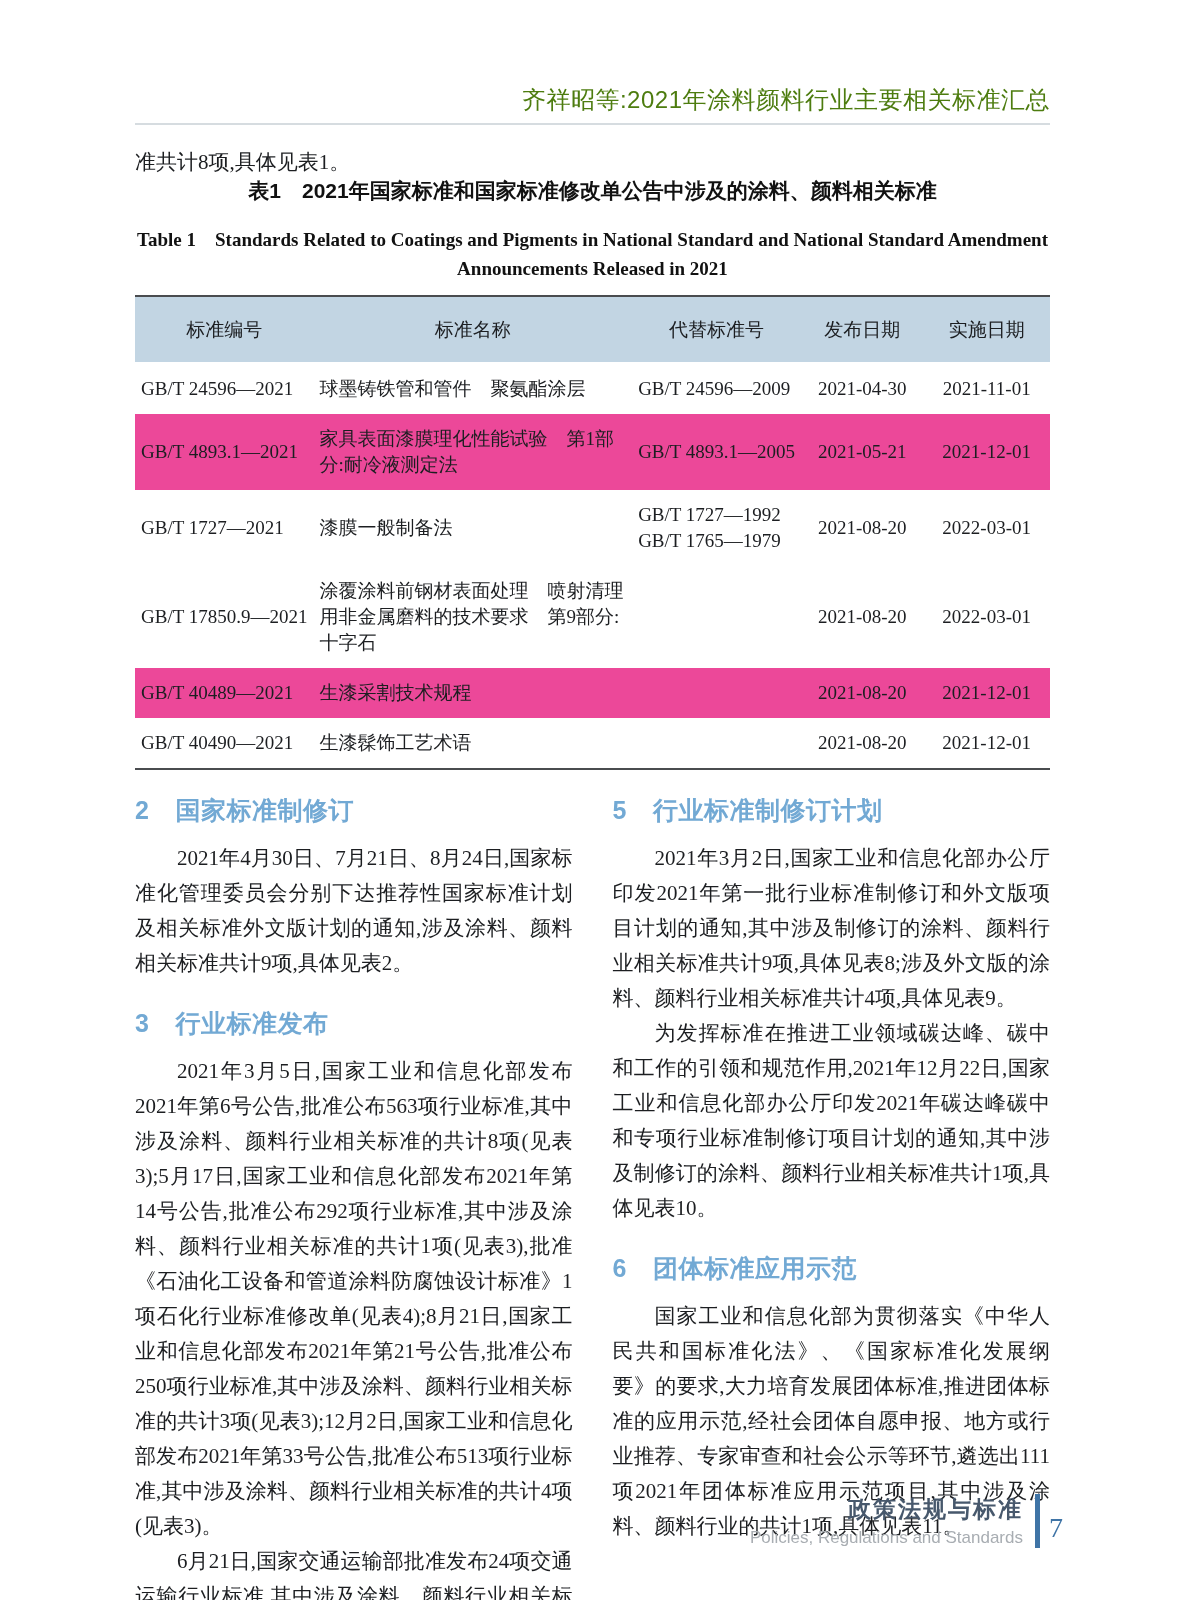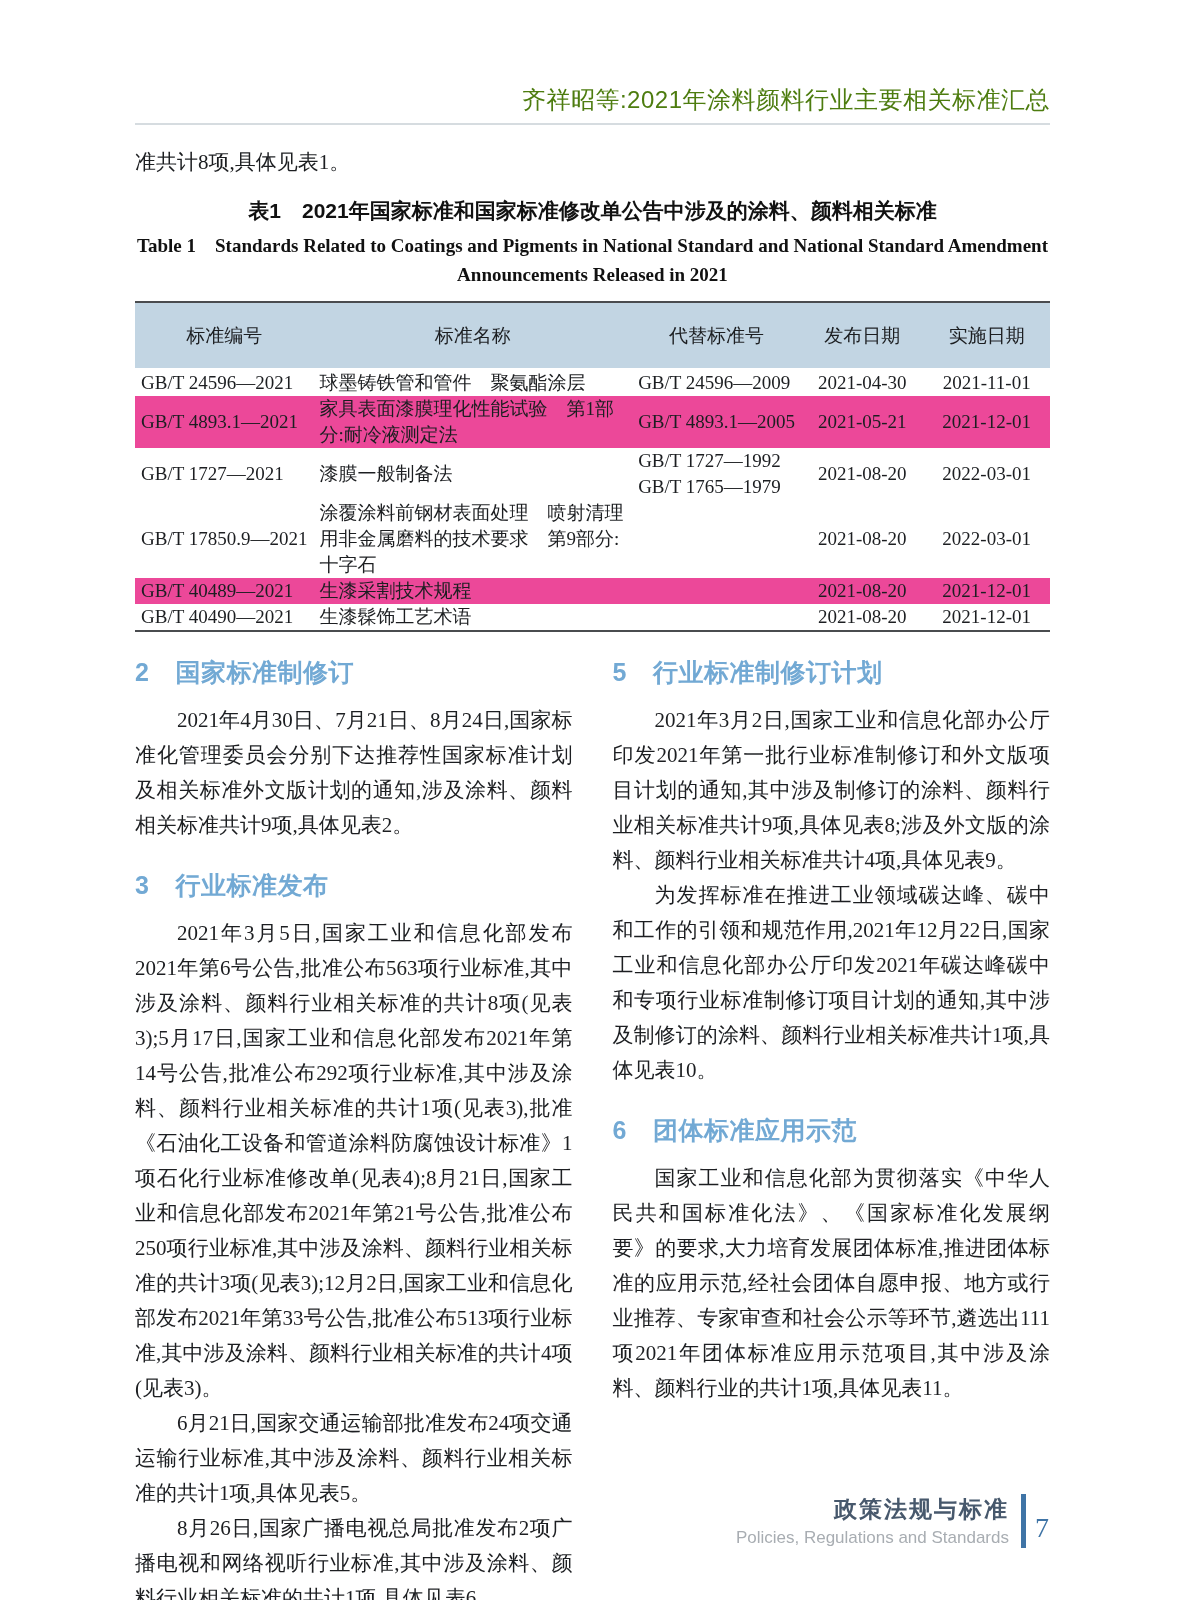--- a/index.html
+++ b/index.html
@@ -21,40 +21,39 @@
   }
   .header-rule{border-bottom:2px solid #d6dce0;margin-top:7px;}
 
   
   .intro{font-size:21px;line-height:30px;margin:22px 0 0 0;}
 
   
   .caption-zh{
     text-align:center;font-weight:bold;font-size:21px;color:#111;
     font-family:"Liberation Sans","DejaVu Sans",sans-serif;
-    margin-top:20px;
   }
   .caption-en{
     text-align:center;font-weight:bold;font-size:19px;line-height:29px;
     font-family:"Liberation Serif","DejaVu Serif",serif;color:#111;
   }
-  .caption-en.first{margin-top:6px;text-align:center;}
+  .caption-en.first{margin-top:20px;text-align:center;}
 
   
   table.std{
     width:100%;border-collapse:collapse;margin-top:12px;
     border-top:2px solid #4a4c4f;border-bottom:2px solid #4a4c4f;
     font-size:19px;
   }
   table.std thead tr{background:#c2d5e3;}
   table.std th{
     font-weight:normal;padding:20px 4px;line-height:25px;text-align:center;
     border-bottom:2px solid #ffffff;
   }
-  table.std td{padding:0 6px;line-height:26px;vertical-align:middle;}
+  table.std td{padding:12px 6px;line-height:26px;vertical-align:middle;}
   table.std tr.stripe{background:#ec4899;}
   td.c0{text-align:left;padding-left:10px;white-space:nowrap;}
   td.c1{text-align:left;}
   td.c2{text-align:left;padding-left:8px;white-space:nowrap;font-family:Liberation Serif, serif;}
   td.c3,td.c4{text-align:center;white-space:nowrap;}
 
   
   .columns{display:flex;gap:40px;margin-top:18px;}
   .col{width:438px;}
   .para{
@@ -66,21 +65,21 @@
   .sec{
     font-family:"Liberation Sans","DejaVu Sans",sans-serif;
     font-size:25px;font-weight:bold;color:#72a9d4;
     margin:26px 0 14px 0;letter-spacing:.5px;
   }
   .sec-num{margin-right:26px;}
   .col .sec:first-child{margin-top:6px;}
 
   
   .footer{
-    position:absolute;right:138px;bottom:52px;
+    position:absolute;right:124px;bottom:52px;
     display:flex;align-items:flex-end;
   }
   .footer-text{text-align:right;}
   .footer-zh{
     font-family:"Liberation Sans","DejaVu Sans",sans-serif;
     font-weight:bold;font-size:23px;color:#47586c;letter-spacing:2px;
   }
   .footer-en{
     font-family:"Liberation Sans","DejaVu Sans",sans-serif;
     font-size:17px;color:#a8adb2;margin-top:3px;

